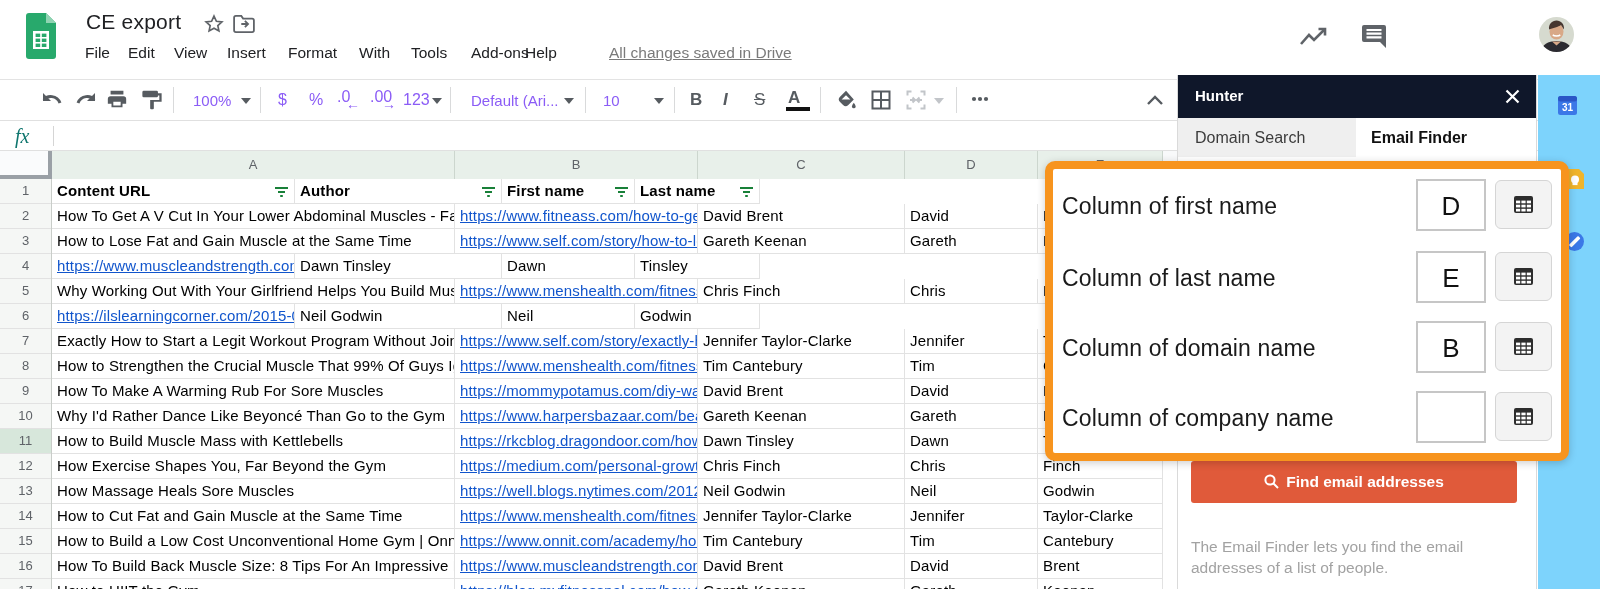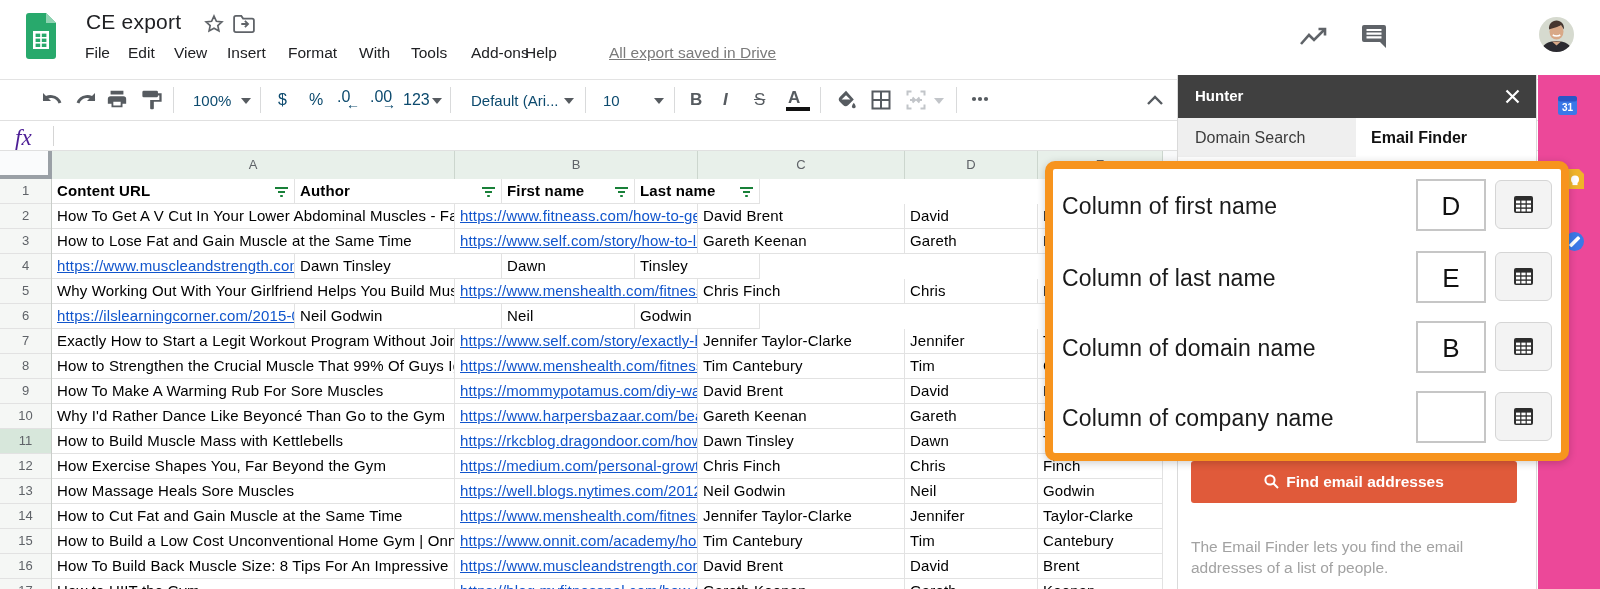--- a/index.html
+++ b/index.html
@@ -7,52 +7,52 @@
 .abs{position:absolute}
 #page{position:relative;width:1600px;height:589px;overflow:hidden;transform:translateZ(0)}
 
 #title{left:86px;top:10px;font-size:21px;color:#202124;letter-spacing:.2px}
 .menu{top:44px;height:22px;font-size:15.5px;color:#202124}
 #saved{color:#7a7a7a;text-decoration:underline;font-size:15.5px}
 
 #toolbar{left:0;top:79px;width:1600px;height:41px;border-top:1px solid #e3e3e3;background:#fff}
 .tsep{position:absolute;top:7px;width:1px;height:26px;background:#d9dadb}
 .ticon{position:absolute;color:#565b60}
-.ttext{position:absolute;font-size:14px;color:#0c4a6e}
+.ttext{position:absolute;font-size:14px;color:#8b5cf6}
 .caret{position:absolute;width:0;height:0;border-left:5px solid transparent;border-right:5px solid transparent;border-top:6px solid #565b60}
 
 #fbar{left:0;top:120px;width:1600px;height:31px;border-top:1px solid #e0e0e0;border-bottom:1px solid #e0e0e0;background:#fff}
-#fx{position:absolute;left:15px;top:4px;font-family:"Liberation Serif",serif;font-style:italic;font-size:23px;color:#4c1d95}
+#fx{position:absolute;left:15px;top:4px;font-family:"Liberation Serif",serif;font-style:italic;font-size:20px;color:#0f766e}
 #fsep{position:absolute;left:53px;top:5px;width:1px;height:20px;background:#d5d5d5}
 
 #corner{left:0;top:151px;width:52px;height:28px;background:#fafbfc;border-right:4px solid #9aa0a6;border-bottom:4px solid #9aa0a6}
 #colband{left:52px;top:151px;width:1125px;height:28px;background:#e8f0ea;overflow:hidden}
 .colL{position:absolute;top:0;height:28px;line-height:28px;text-align:center;font-size:13px;color:#5f6368;border-right:1px solid #ccd6ce}
 #gridwrap{left:0;top:179px;width:1177px;height:410px;overflow:hidden}
 .gr{position:absolute;left:52px;height:25px;display:flex;background:#fff}
 .c{height:25px;line-height:24px;font-size:15px;letter-spacing:.15px;color:#000;border-right:1px solid #e2e2e2;border-bottom:1px solid #e2e2e2;overflow:hidden;white-space:nowrap;padding-left:5px;position:relative}
 .cA{width:403px}.cB{width:243px}.cC{width:207px}.cD{width:133px}.cE{width:125px}
 .cF{width:14px;border-right:none;border-bottom:none}
 .c b{font-weight:bold}
 .lnk{color:#1155cc;text-decoration:underline}
 .filt{position:absolute;right:5px;top:7px}
 #gutter{left:0;top:179px;width:52px;height:410px;background:#f5f7f5;border-right:1px solid #c9cdc9;overflow:hidden}
 .gn{position:absolute;left:0;width:51px;height:25px;line-height:24px;text-align:center;font-size:13px;color:#5f6368;border-bottom:1px solid #e2e2e2}
 .gn.sel{background:#d7e7db}
 
 #sidebar{left:1177px;top:75px;width:360px;height:514px;background:#fff;border-left:1px solid #dadada;border-right:1px solid #dadada}
-#shead{position:absolute;left:0;top:0;width:358px;height:43px;background:#404040}
+#shead{position:absolute;left:0;top:0;width:358px;height:43px;background:#0f172a}
 #shead .t{position:absolute;left:17px;top:12px;color:#fff;font-size:15px;font-weight:bold}
 #stabs{position:absolute;left:0;top:43px;width:358px;height:39px}
 #tab1{position:absolute;left:0;top:0;width:178px;height:39px;background:#efefef;color:#3c3c3c;font-size:16px;line-height:39px;padding-left:17px}
 #tab2{position:absolute;left:178px;top:0;width:180px;height:39px;background:#fff;color:#111;font-weight:bold;font-size:16px;line-height:39px;padding-left:15px}
 #findbtn{position:absolute;left:13px;top:386px;width:326px;height:42px;background:#e05a3a;border-radius:3px;color:#fff;font-size:15.5px;font-weight:bold;text-align:center;line-height:42px}
 #help{position:absolute;left:13px;top:462px;width:300px;font-size:15.5px;line-height:20.5px;color:#a2a2a2}
 
-#strip{left:1538px;top:75px;width:62px;height:514px;background:#ec4899}
+#strip{left:1538px;top:75px;width:62px;height:514px;background:#7dd3fc}
 
 #panel{left:1045px;top:161px;width:524px;height:300px;background:#fff;border:8px solid #f7941e;border-radius:10px;box-shadow:0 2px 8px rgba(0,0,0,.2);z-index:50}
 .plabel{position:absolute;left:9px;font-size:23px;letter-spacing:.15px;color:#1a1a1a}
 .pinput{position:absolute;left:363px;width:70px;height:52px;background:#fff;border:2px solid #c6c6c6;text-align:center;line-height:50px;font-size:26px;color:#111}
 .pbtn{position:absolute;left:442px;width:57px;height:49px;background:#f3f3f3;border:1px solid #d5d5d5;border-radius:6px}
 .pbtn svg{position:absolute;left:18px;top:15px}
 </style></head>
 <body>
 <div id="page">
 
@@ -81,21 +81,21 @@
     </svg>
 <div class="abs menu" style="left:85px">File</div>
 <div class="abs menu" style="left:128px">Edit</div>
 <div class="abs menu" style="left:174px">View</div>
 <div class="abs menu" style="left:227px">Insert</div>
 <div class="abs menu" style="left:288px">Format</div>
 <div class="abs menu" style="left:359px">With</div>
 <div class="abs menu" style="left:411px">Tools</div>
 <div class="abs menu" style="left:471px">Add-ons</div>
 <div class="abs menu" style="left:525px">Help</div>
-<div class="abs menu" id="saved" style="left:609px">All export saved in Drive</div>
+<div class="abs menu" id="saved" style="left:609px">All changes saved in Drive</div>
 <svg class="abs" style="left:1299px;top:26px" width="32" height="22" viewBox="0 0 32 22" fill="none" stroke="#5f6368" stroke-width="2.6">
       <path d="M2 18l8-9 5 5 11-11"></path>
       <path d="M19.5 3H26v6.5" stroke-linejoin="miter"></path>
     </svg>
 <svg class="abs" style="left:1362px;top:25px" width="24" height="23" viewBox="0 0 24 23">
       <path d="M2 0h20a2 2 0 0 1 2 2v21l-6-6H2a2 2 0 0 1-2-2V2a2 2 0 0 1 2-2z" fill="#5f6368"></path>
       <g stroke="#fff" stroke-width="2.2">
         <path d="M4.5 5h15M4.5 8.7h15M4.5 12.4h15"></path>
       </g>
     </svg>

